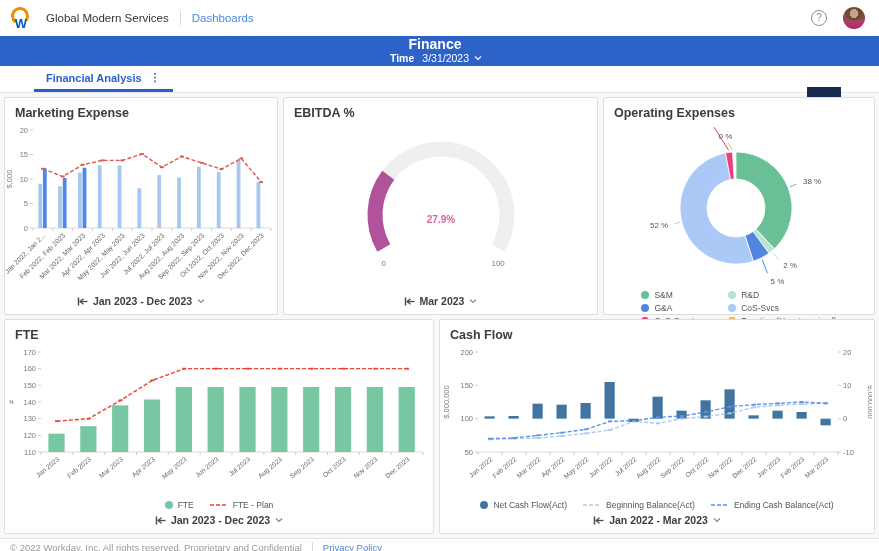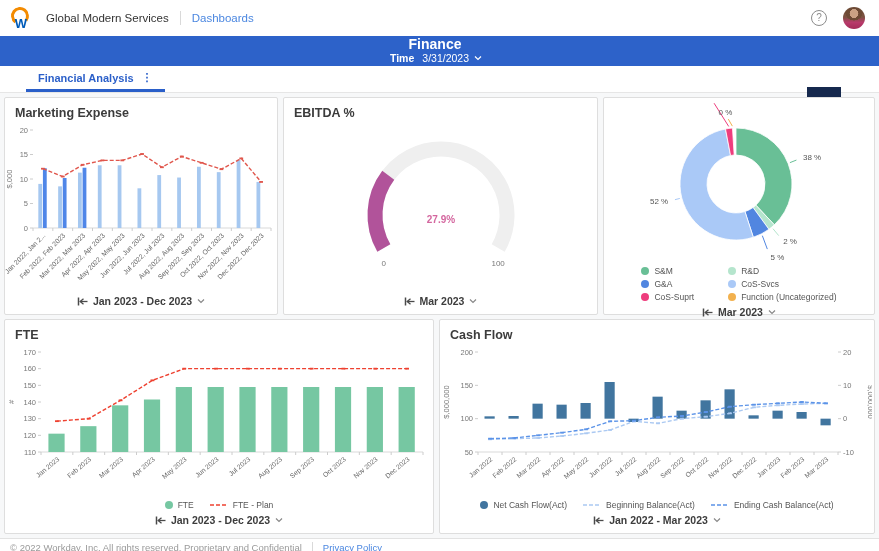--- a/index.html
+++ b/index.html
@@ -30,21 +30,21 @@
   .tb-filter { display:flex; align-items:center; margin-right:20px; font-size:10.5px; }
   .tb-filter .lab { font-weight:bold; margin-right:8px; }
   .tb-filter .val { display:flex; align-items:center; gap:5px; cursor:pointer; }
   .chev { width:8px; height:8px; display:inline-block; }
   .tb-icons { margin-left:auto; display:flex; align-items:center; height:30px; }
   .tb-btn { display:flex; align-items:center; gap:5px; padding:0 10px; height:32px; cursor:pointer; }
   .tb-btn.disabled { opacity:.5; cursor:default; }
   .tb-btn.active { background:#16294e; }
   .tb-btn .txt { font-size:11px; }
   
-  .tab-row { height:27px; background:#fff; border-bottom:1px solid #e6e6e6; display:flex; align-items:flex-end; padding-left:26px; }
+  .tab-row { height:27px; background:#fff; border-bottom:1px solid #e6e6e6; display:flex; align-items:flex-end; padding-left:34px; }
   .tab { display:flex; align-items:center; gap:8px; padding:4px 12px 5px 12px; border-bottom:3px solid #2a5fc9; cursor:pointer; }
   .tab .tab-label { color:#2a5fc9; font-size:11px; font-weight:bold; }
   .tab .kebab { color:#2a5fc9; font-size:11px; font-weight:bold; cursor:pointer; }
   
   .content { background:#f7f8f9; padding:4px; display:flex; flex-direction:column; gap:4px; }
   .row { display:flex; gap:5px; }
   .card { background:#fff; border:1px solid #dedede; border-radius:2px; display:flex; flex-direction:column; align-items:center; }
   .card-title { align-self:flex-start; font-size:12.5px; font-weight:bold; color:#3c3c3c; padding:8px 0 2px 10px; }
   .c-marketing { width:286px; height:218px; }
   .c-ebitda    { width:335px; height:218px; }
@@ -272,20 +272,21 @@
           <path d="M6.5 1.8 L3.2 4.5 L6.5 7.2" fill="none" stroke="#4a4a4a" stroke-width="1.3"></path>
         </svg>
         <span class="ptxt">Mar 2023</span>
         <svg class="chev" viewBox="0 0 8 8">
             <polyline points="1,2.5 4,5.5 7,2.5" fill="none" stroke="#888" stroke-width="1.2"></polyline>
           </svg>
       </div>
     </div>
 
     <div class="card c-opex">
+      <div class="card-title">Operating Expenses</div>
       <div id="chart-2"><svg width="270" height="162">
             <path d="M132 30 A56 56 0 0 1 170.33463793200656 126.82224313559905 L151.85186607193197 107.14009019522095 A29 29 0 0 0 132 57 Z" fill="#69bf96" stroke="#fff" stroke-width="0.8"></path>
             <line x1="185.9270361815186" y1="64.64877594428869" x2="192.43547158273634" y2="62.07190407549594" stroke="#69bf96" stroke-width="1"></line>
             <text x="198.9439069839541" y="61.99503220670319" text-anchor="start" class="dlab">38 %</text>
             <path d="M170.33463793200656 126.82224313559905 A56 56 0 0 1 164.91597412837854 131.30495168499704 L149.04577231648176 109.46149283687346 A29 29 0 0 0 151.85186607193197 107.14009019522095 Z" fill="#b5e5cd" stroke="#fff" stroke-width="0.8"></path>
             <line x1="168.97059140542405" y1="130.68976808099575" x2="174.70740731316226" y2="137.62438726597784" stroke="#b5e5cd" stroke-width="1"></line>
             <text x="179.1693752414031" y="145.51797996540836" text-anchor="start" class="dlab">2 %</text>
             <path d="M164.91597412837854 131.30495168499704 A56 56 0 0 1 149.30495168499706 139.2591649125286 L140.96149283687348 113.58063897255946 A29 29 0 0 0 149.04577231648176 109.46149283687346 Z" fill="#5186e0" stroke="#fff" stroke-width="0.8"></path>
             <line x1="158.33144898489374" y1="137.67837840292532" x2="163.32534448202875" y2="151.07945016899737" stroke="#5186e0" stroke-width="1"></line>
             <text x="166.50327798020558" y="162.21649583831595" text-anchor="start" class="dlab">5 %</text>

